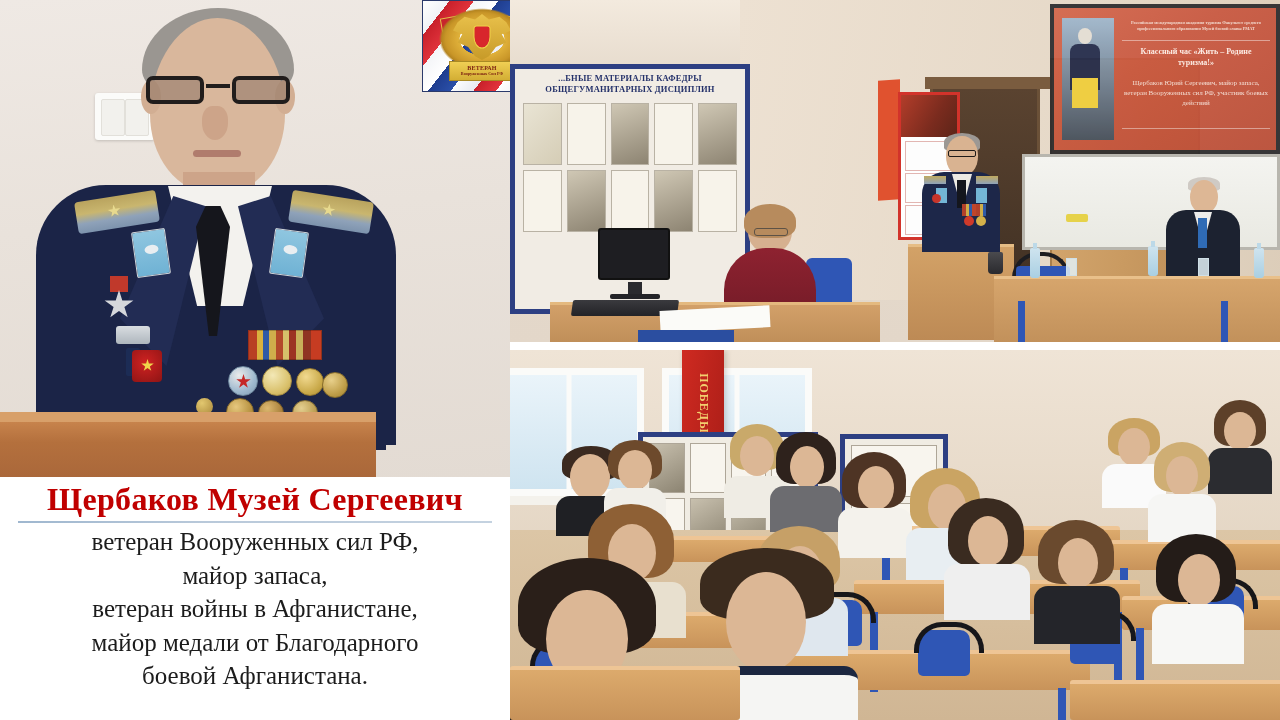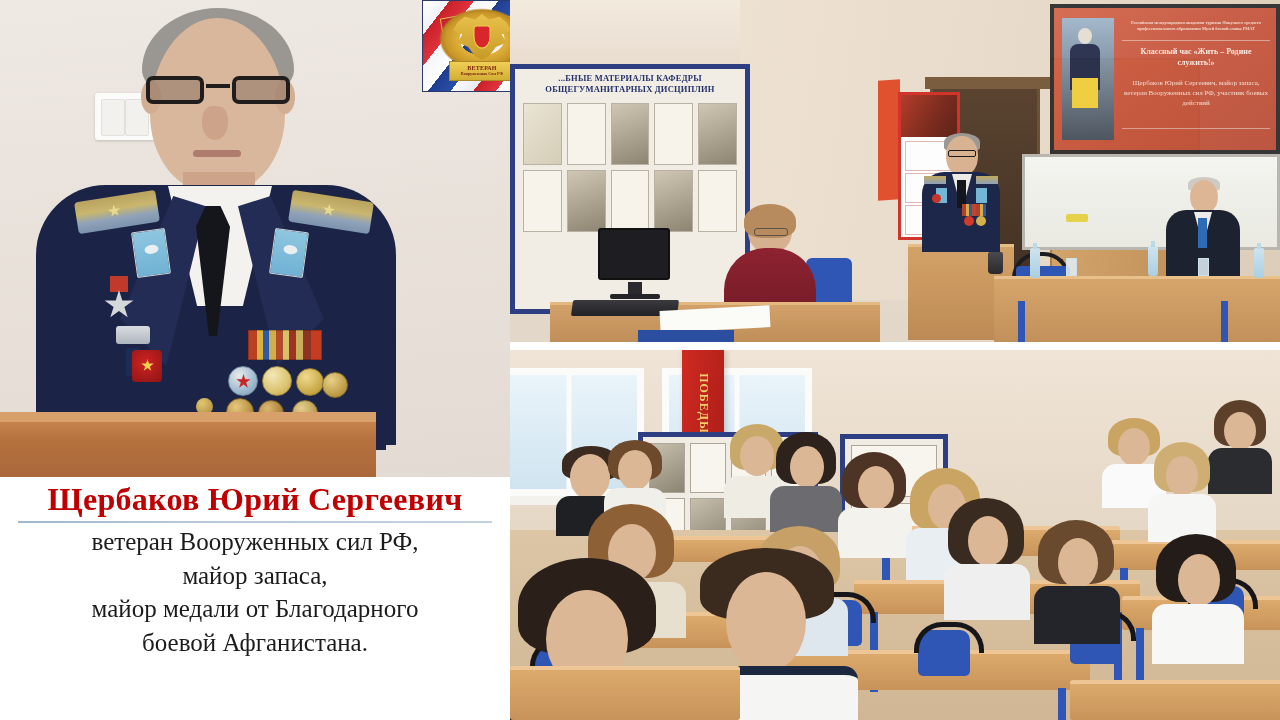--- a/index.html
+++ b/index.html
@@ -617,21 +617,21 @@
     </div>
 
     <div class="screen">
       <div class="sl-photo">
         <div class="sl-body"></div>
         <div class="sl-head"></div>
         <div class="sl-cert"></div>
       </div>
       <div class="head-txt">Российская международная академия туризма Факультет среднего профессионального образования Музей боевой славы РМАТ</div>
       <hr class="h1">
-      <div class="mid-txt">Классный час «Жить – Родине служить!»</div>
+      <div class="mid-txt">Классный час «Жить – Родине туризма!»</div>
       <div class="sub-txt">Щербаков Юрий Сергеевич, майор запаса, ветеран Вооруженных сил РФ, участник боевых действий</div>
       <hr class="h2">
     </div>
 
     <div class="whiteboard"></div>
     <div class="marker"></div>
 
     <div class="guest">
       <div class="hair"></div>
       <div class="h"></div>
@@ -795,23 +795,24 @@
     <div class="stu" style="left:198px; top:206px; width:116px; height:164px;">
       <div class="hr" style="left:-8px; top:-8px; width:134px; height:72px; background:#3b2b1e;"></div>
       <div class="hd" style="left:18px; top:16px; width:80px; height:100px;"></div>
       <div class="bd" style="left:-28px; top:110px; width:178px; height:82px; background:#f5f5f3; border-top:9px solid #1c2740;"></div>
     </div>
 
     <div class="desk" style="left:0px; top:316px; width:230px; height:54px;"></div>
   </div>
 
   <div id="caption">
-    <div class="name">Щербаков Юрий Сергеевич</div>
+    <div class="name">Щербаков Музей Сергеевич</div>
     <div class="rule"></div>
     <div class="desc">
       <div>ветеран Вооруженных сил РФ,</div>
       <div>майор запаса,</div>
+      <div>ветеран войны в Афганистане,</div>
       <div>майор медали от Благодарного</div>
       <div>боевой Афганистана.</div>
     </div>
   </div>
 
 </div>
 
 </body></html>

